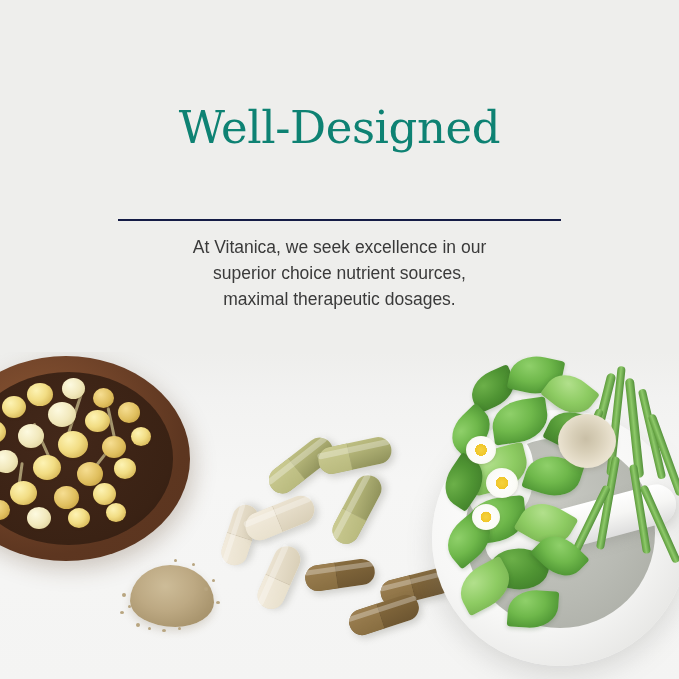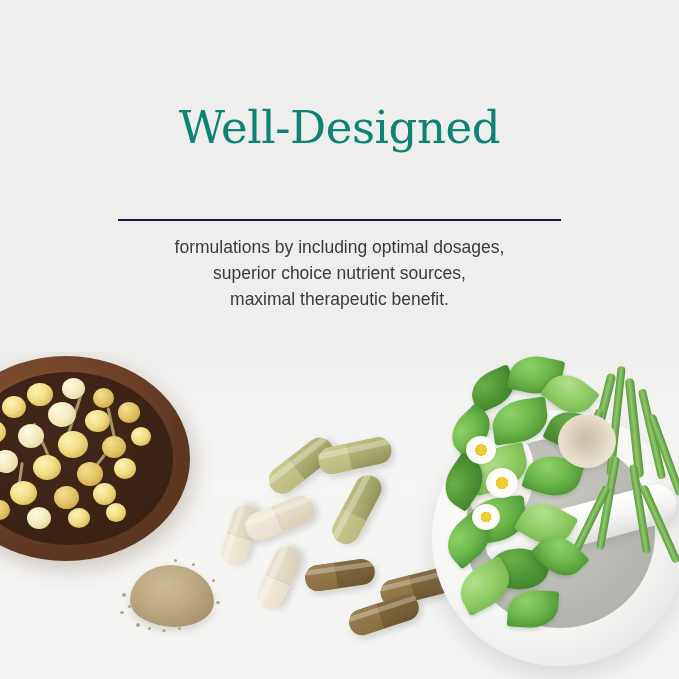--- a/index.html
+++ b/index.html
@@ -273,23 +273,23 @@
 <div id="canvas">
 
 
   <div class="headline">
     <span class="hl-line">Well-Designed</span>
   </div>
 
   <div class="divider"></div>
 
   <div class="body-copy">
-    <span class="bc-line">formulations by including optimal dosages,</span>
+    <span class="bc-line">At Vitanica, we seek excellence in our</span>
     <span class="bc-line">superior choice nutrient sources,</span>
-    <span class="bc-line">maximal therapeutic benefit.</span>
+    <span class="bc-line">maximal therapeutic dosages.</span>
   </div>
 
   <div class="photo">
 
     <div class="bowl">
       <div class="bowl-inner">
         <div class="stem" style="left:52%;top:12%;width:3px;height:44px;transform:rotate(18deg);"></div>
         <div class="stem" style="left:38%;top:28%;width:3px;height:52px;transform:rotate(-24deg);"></div>
         <div class="stem" style="left:63%;top:40%;width:3px;height:46px;transform:rotate(38deg);"></div>
         <div class="stem" style="left:26%;top:52%;width:3px;height:40px;transform:rotate(8deg);"></div>

